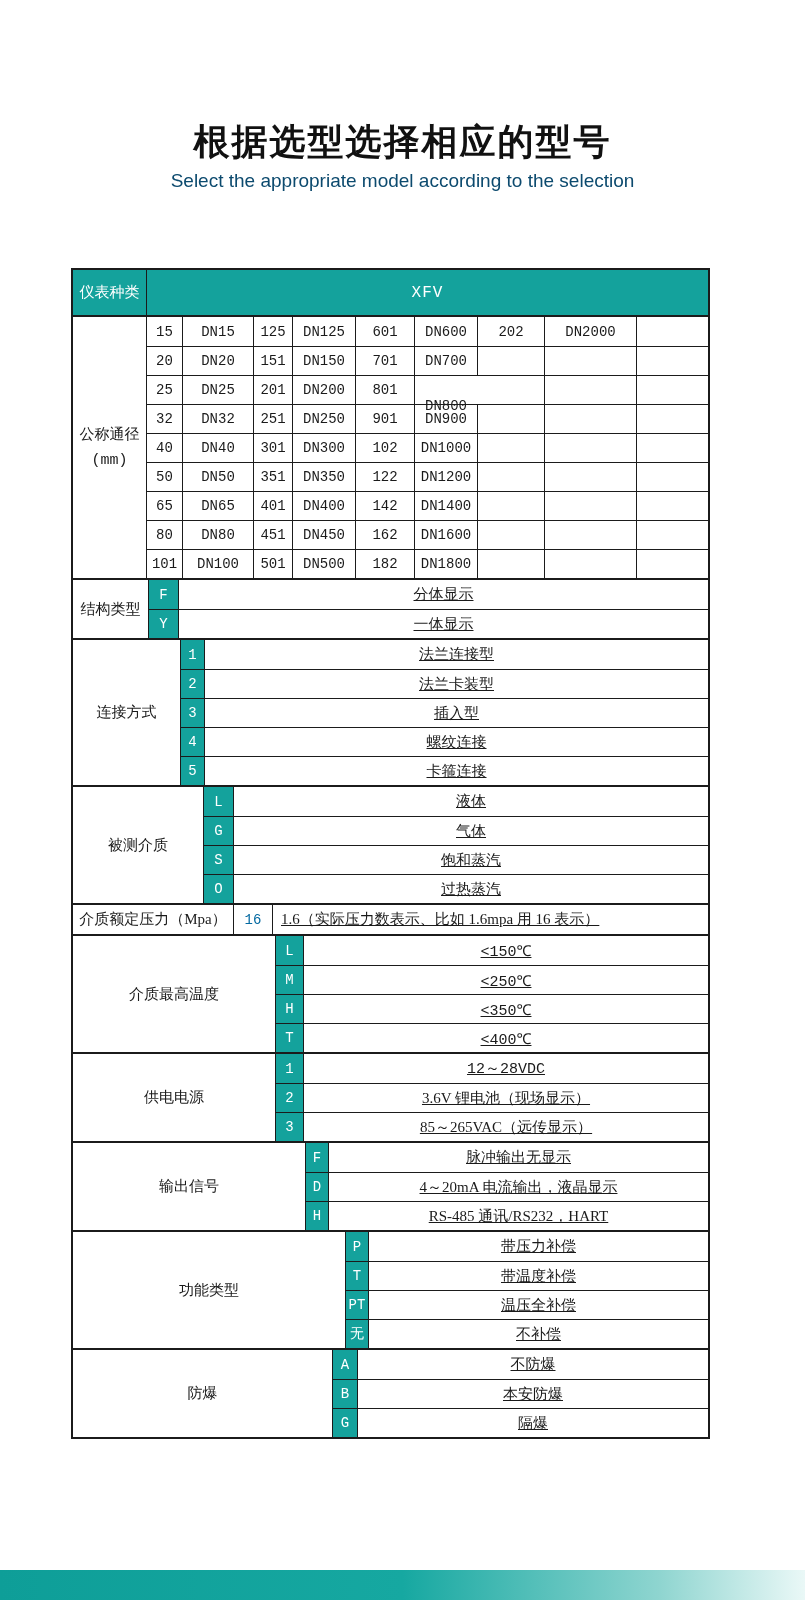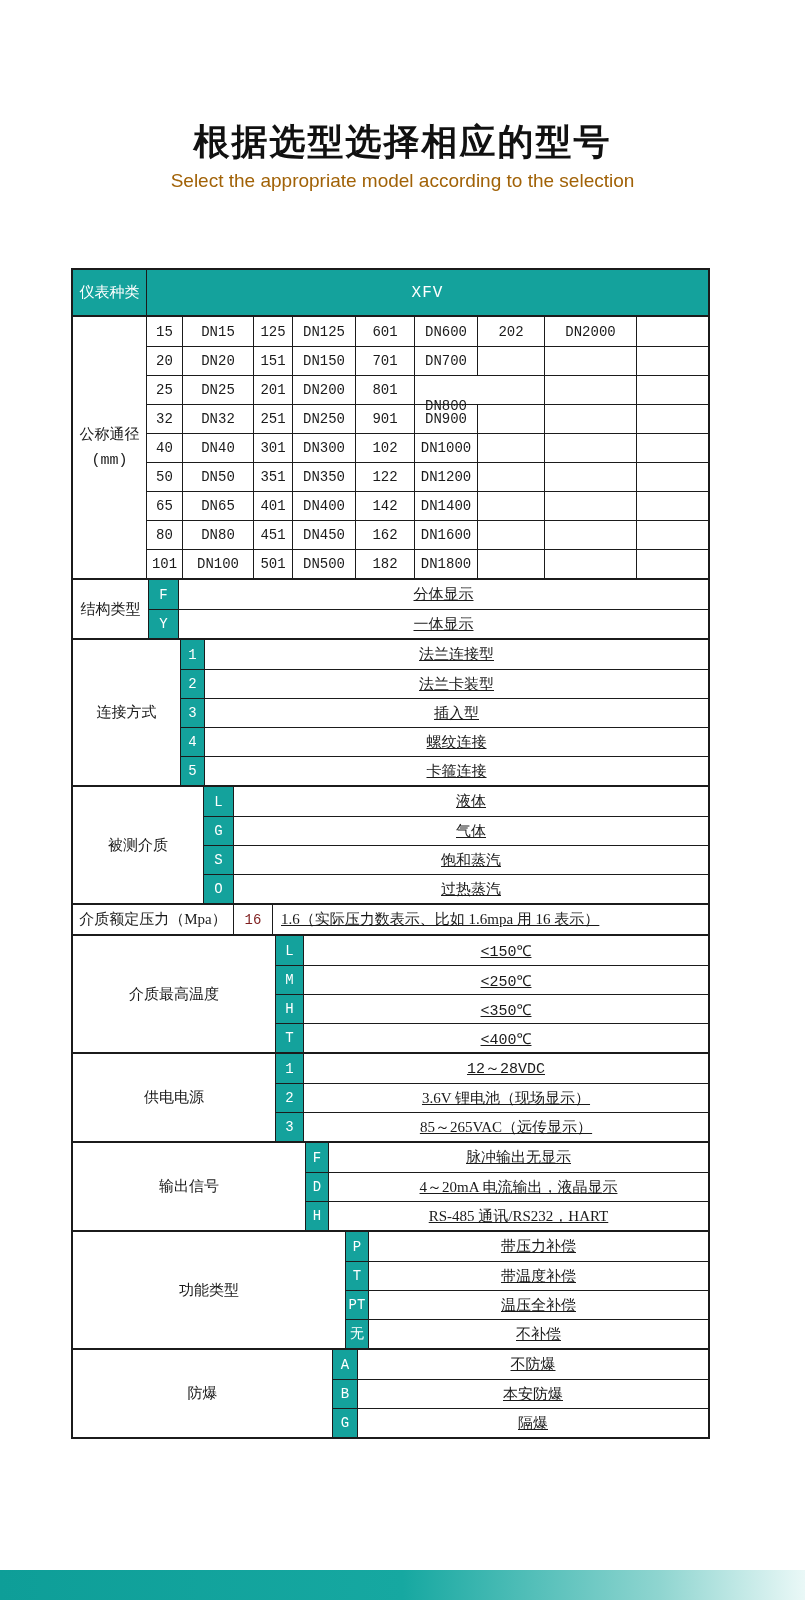--- a/index.html
+++ b/index.html
@@ -6,21 +6,21 @@
   body{
     width:805px;height:1600px;position:relative;background:#ffffff;
     font-family:"Liberation Sans",sans-serif;color:#1a1a1a;overflow:hidden;
   }
   .title{
     position:absolute;top:118px;left:0;width:805px;text-align:center;
     font-size:36px;font-weight:700;letter-spacing:2px;color:#111;
   }
   .subtitle{
     position:absolute;top:170px;left:0;width:805px;text-align:center;
-    font-size:19px;color:#a16207;
+    font-size:19px;color:#0c4a6e;
   }
   .model-table{
     position:absolute;left:71px;top:268px;width:639px;
     border:2px solid #1b1b1b;box-sizing:border-box;
     font-family:"Liberation Serif","DejaVu Serif",serif;
     font-size:15px;background:#fff;
   }
   .mono{font-family:"Liberation Mono","DejaVu Sans Mono",monospace;}
   .hrow{display:flex;height:47px;box-sizing:border-box;border-bottom:2px solid #1b1b1b;background:#14a29c;}
   .hcell{display:flex;align-items:center;justify-content:center;color:#fff;box-sizing:border-box;}
@@ -45,21 +45,21 @@
     display:flex;align-items:center;justify-content:center;text-align:center;
   }
   .sec-rows{flex:1;display:flex;flex-direction:column;}
   .sec-row{display:flex;height:29px;box-sizing:border-box;}
   .sec-row + .sec-row{border-top:1px solid #1b1b1b;}
   .sec-code{
     box-sizing:border-box;border-right:1px solid #1b1b1b;
     display:flex;align-items:center;justify-content:center;
     background:#14a29c;color:#fff;font-size:14px;
   }
-  .sec-code.plain{background:#ffffff;color:#7f1d1d;}
+  .sec-code.plain{background:#ffffff;color:#0369a1;}
   .sec-desc{flex:1;display:flex;align-items:center;justify-content:center;font-size:15px;box-sizing:border-box;text-decoration:underline;}
   .sec-desc.leftalign{justify-content:flex-start;padding-left:8px;}
   .footer-bar{
     position:absolute;left:0;bottom:0;width:805px;height:30px;
     background:linear-gradient(90deg,#0e9e98 0%,#16a8a1 50%,#8fd5d0 82%,#eaf8f7 100%);
   }
 </style>
 </head>
 <body>
 

